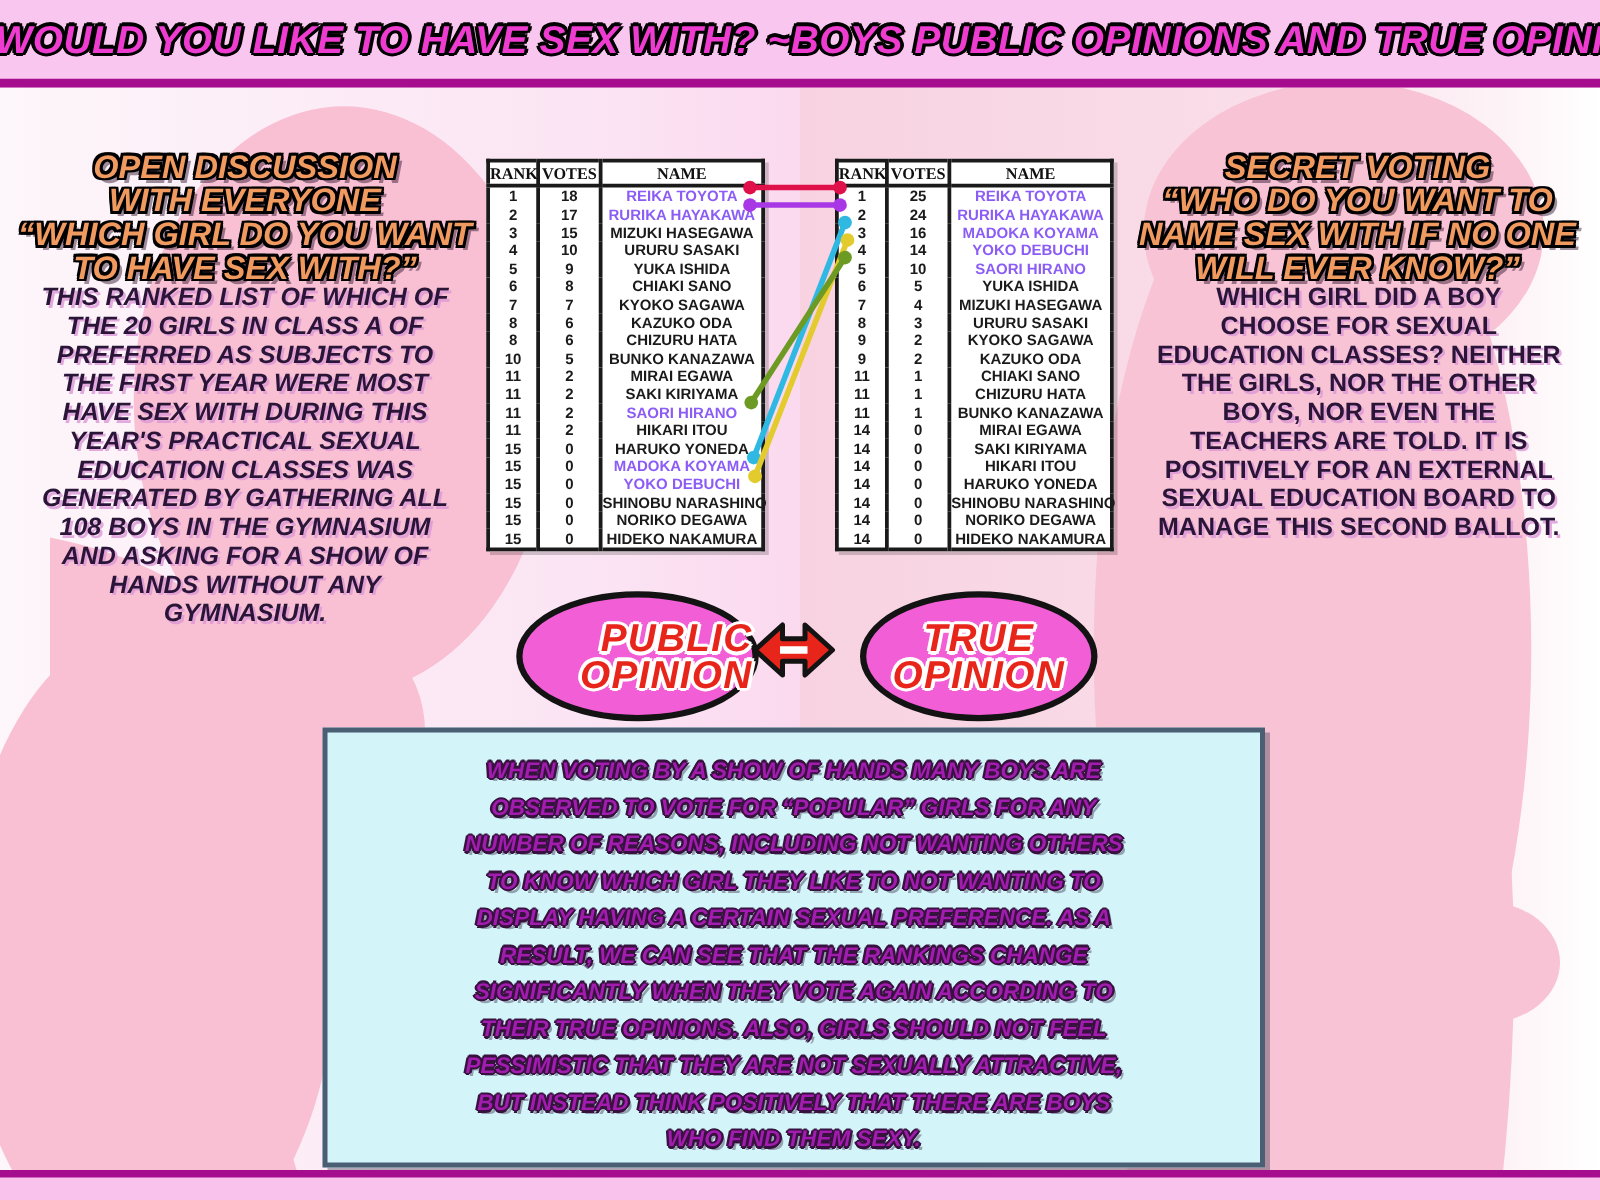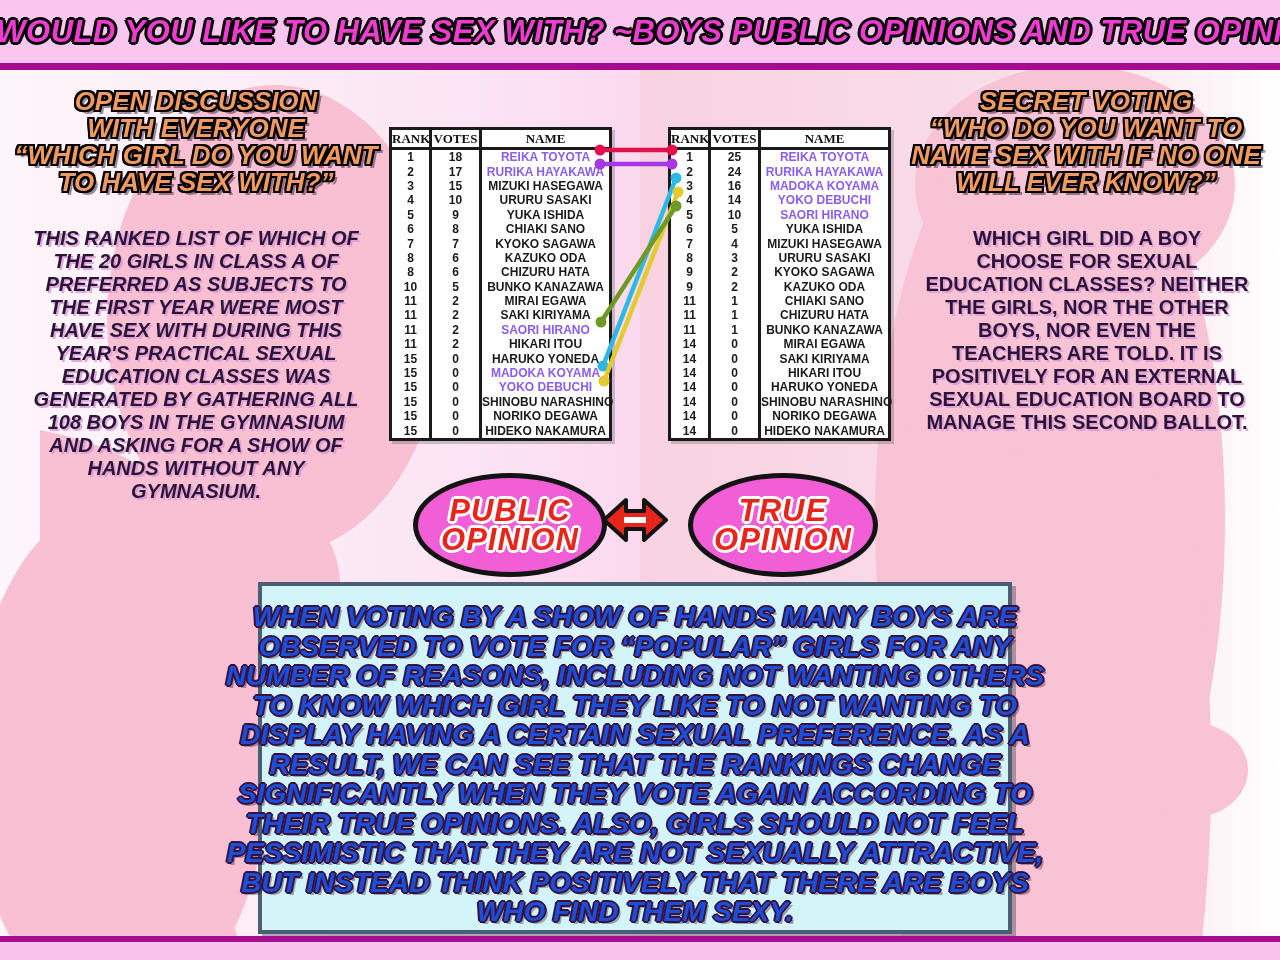--- a/index.html
+++ b/index.html
@@ -19,21 +19,21 @@
               color:#ee3cd0;white-space:nowrap;
               text-shadow:-3px 0 0 #000,3px 0 0 #000,0 -3px 0 #000,0 3px 0 #000,
                           -2px -2px 0 #000,2px -2px 0 #000,-2px 2px 0 #000,2px 2px 0 #000;}
   .bottom-bar{position:absolute;left:0;bottom:0;width:1280px;height:18px;z-index:6;
               background:#f8c2ec;border-top:6px solid #a50d8e;}
   
   .heading{position:absolute;z-index:3;text-align:center;font-weight:bold;font-style:italic;
            font-size:26px;line-height:27px;color:#f09a60;
            text-shadow:-2px 0 0 #000,2px 0 0 #000,0 -2px 0 #000,0 2px 0 #000,
                        -2px -2px 0 #000,2px -2px 0 #000,-2px 2px 0 #000,2px 2px 0 #000,
-                       4px 4px 0 rgba(40,10,40,.45);}
+                       4px 4px 0 rgba(40,10,40,.45);margin-top:32px;}
   .heading span,.bodytext span,.boxtext span{display:block;}
   .bodytext{position:absolute;z-index:3;text-align:center;font-weight:bold;
             font-size:20px;line-height:23px;color:#2a1538;
             text-shadow:2px 2px 0 rgba(219,150,215,.8);}
   
   .ranktable{position:absolute;z-index:3;border-collapse:collapse;background:#fff;
              border:3px solid #1a1a1a;box-shadow:3px 3px 0 rgba(0,0,0,.18);
              table-layout:fixed;width:223px;}
   .ranktable th{border-bottom:3px solid #1a1a1a;border-right:3px solid #1a1a1a;
                 font-size:13px;height:17px;padding:0;text-align:center;color:#111;font-family:Liberation Serif, serif;}
@@ -53,21 +53,21 @@
               color:#e8251a;letter-spacing:1px;white-space:nowrap;
               text-shadow:-3px 0 0 #fff,3px 0 0 #fff,0 -3px 0 #fff,0 3px 0 #fff,
                           -2px -2px 0 #fff,2px -2px 0 #fff,-2px 2px 0 #fff,2px 2px 0 #fff;}
   .arrow-wrap{position:absolute;left:599px;top:491px;z-index:4;}
   
   .infobox{position:absolute;left:258px;top:582px;width:754px;height:352px;z-index:3;
            background:#d3f5f9;border:4px solid #4a5f73;box-sizing:border-box;
            box-shadow:4px 4px 0 rgba(40,40,60,.35);
            display:flex;align-items:flex-start;justify-content:center;}
   .boxtext{margin-top:16px;text-align:center;font-weight:bold;font-style:italic;
-           font-size:28px;line-height:29.5px;color:#1d4ed8;white-space:nowrap;
+           font-size:18px;line-height:29.5px;color:#a21caf;white-space:nowrap;
            text-shadow:-2px 0 0 #38123f,2px 0 0 #38123f,0 -2px 0 #38123f,0 2px 0 #38123f,
                        -1px -1px 0 #38123f,1px -1px 0 #38123f,-1px 1px 0 #38123f,1px 1px 0 #38123f,
                        3px 3px 0 rgba(30,10,40,.35);}
 </style>
 </head>
 <body>
 
 <div class="page">
 
   <div class="bg-left"></div>
@@ -410,21 +410,21 @@
       <circle cx="603" cy="366" r="5.5" fill="#2fb9e2"></circle>
       <circle cx="676" cy="178" r="5.5" fill="#2fb9e2"></circle>
       <line x1="604" y1="381" x2="678" y2="192" stroke="#e3cb2e" stroke-width="4.5"></line>
       <circle cx="604" cy="381" r="5.5" fill="#e3cb2e"></circle>
       <circle cx="678" cy="192" r="5.5" fill="#e3cb2e"></circle>
       <line x1="601" y1="322" x2="676" y2="206" stroke="#6d9a23" stroke-width="4.5"></line>
       <circle cx="601" cy="322" r="5.5" fill="#6d9a23"></circle>
       <circle cx="676" cy="206" r="5.5" fill="#6d9a23"></circle>
     </svg>
 
-  <div class="badge" style="left:413px;top:473px;width:184px;height:94px;">
+  <div class="badge" style="left:413px;top:473px;width:184px;height:94px;align-items:flex-end;">
     <div class="badge-text">PUBLIC</div>
     <div class="badge-text">OPINION</div>
   </div>
 
   <div class="arrow-wrap">
     <svg width="72" height="58" viewBox="0 0 72 58">
       <polygon points="5,29 27,9 27,20 45,20 45,9 67,29 45,49 45,38 27,38 27,49" fill="#e8251a" stroke="#131313" stroke-width="4" stroke-linejoin="round"></polygon>
       <rect x="25" y="26" width="22" height="6" fill="#ffffff"></rect>
     </svg>
   </div>

